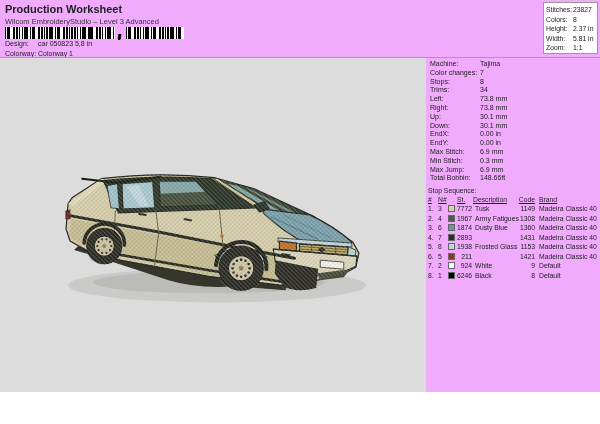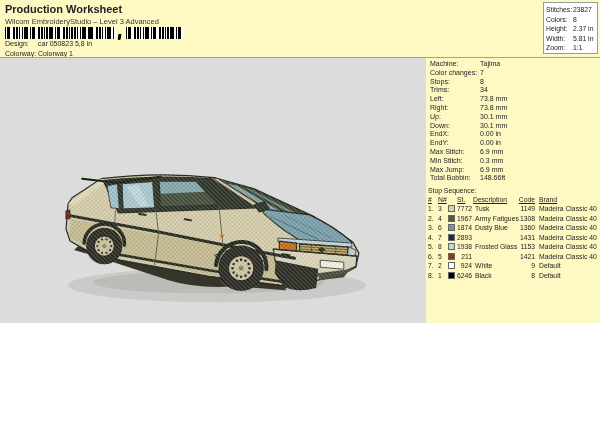--- a/index.html
+++ b/index.html
@@ -1,16 +1,16 @@
 <!DOCTYPE html>
 <html style="--canvas-bg: #dcdcdc; --line: #a0a0a0; --footer-line: #4a4a4a; --text: #222222;"><head>
 <meta charset="utf-8">
 <style>
   html,body{margin:0;padding:0;background:#fff;}
-  .page{position:relative;width:600px;height:323px;background:#fef9c3;overflow:hidden;
+  .page{position:relative;width:600px;height:392px;background:#f0abfc;overflow:hidden;
         font-family:"Liberation Sans","DejaVu Sans",sans-serif;color:var(--text,#222);}
   
   .title{position:absolute;left:5px;top:3px;font-size:11px;font-weight:bold;white-space:nowrap;}
   .subtitle{position:absolute;left:5px;top:17px;font-size:7.5px;color:#333;white-space:nowrap;}
   .barcode{position:absolute;left:5px;top:27px;width:180px;height:12px;}
   .bc-seg{position:absolute;top:0;height:12px;
      background:repeating-linear-gradient(90deg,#000 0px,#000 1.5px,#fff 1.5px,#fff 2.4px,#000 2.4px,#000 5px,#fff 5px,#fff 5.7px,#000 5.7px,#000 6.5px,#fff 6.5px,#fff 8.3px);}
   .bc-1{left:0;width:110px;}
   .bc-2{left:121px;width:58px;}
   .bc-comma{position:absolute;left:113px;top:7px;width:3px;height:6px;background:#000;border-radius:0 0 2px 2px;transform:skewX(-8deg);}

